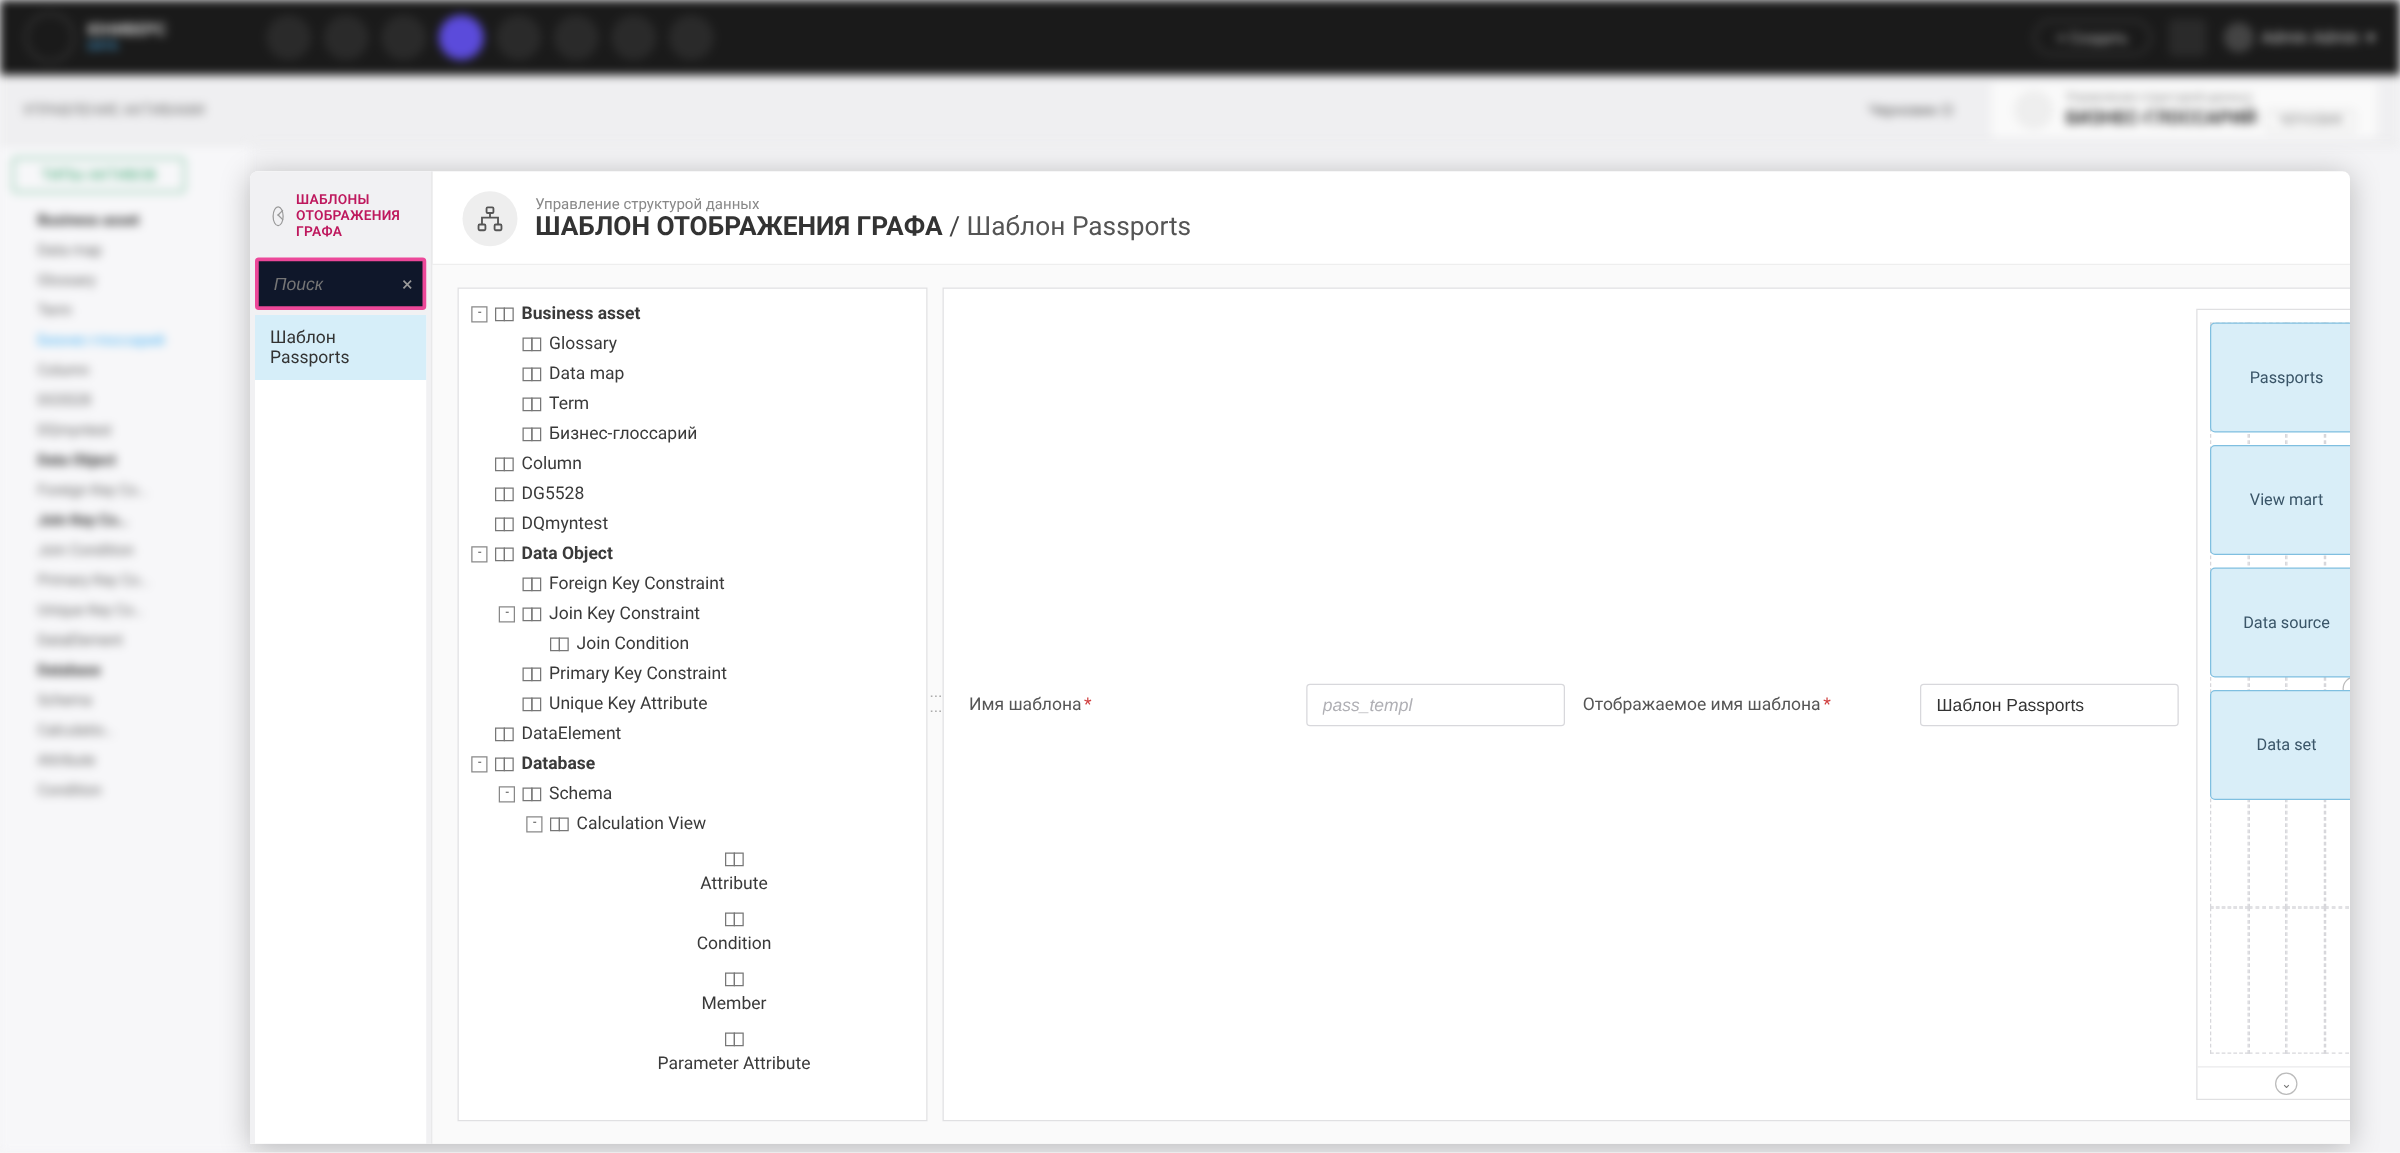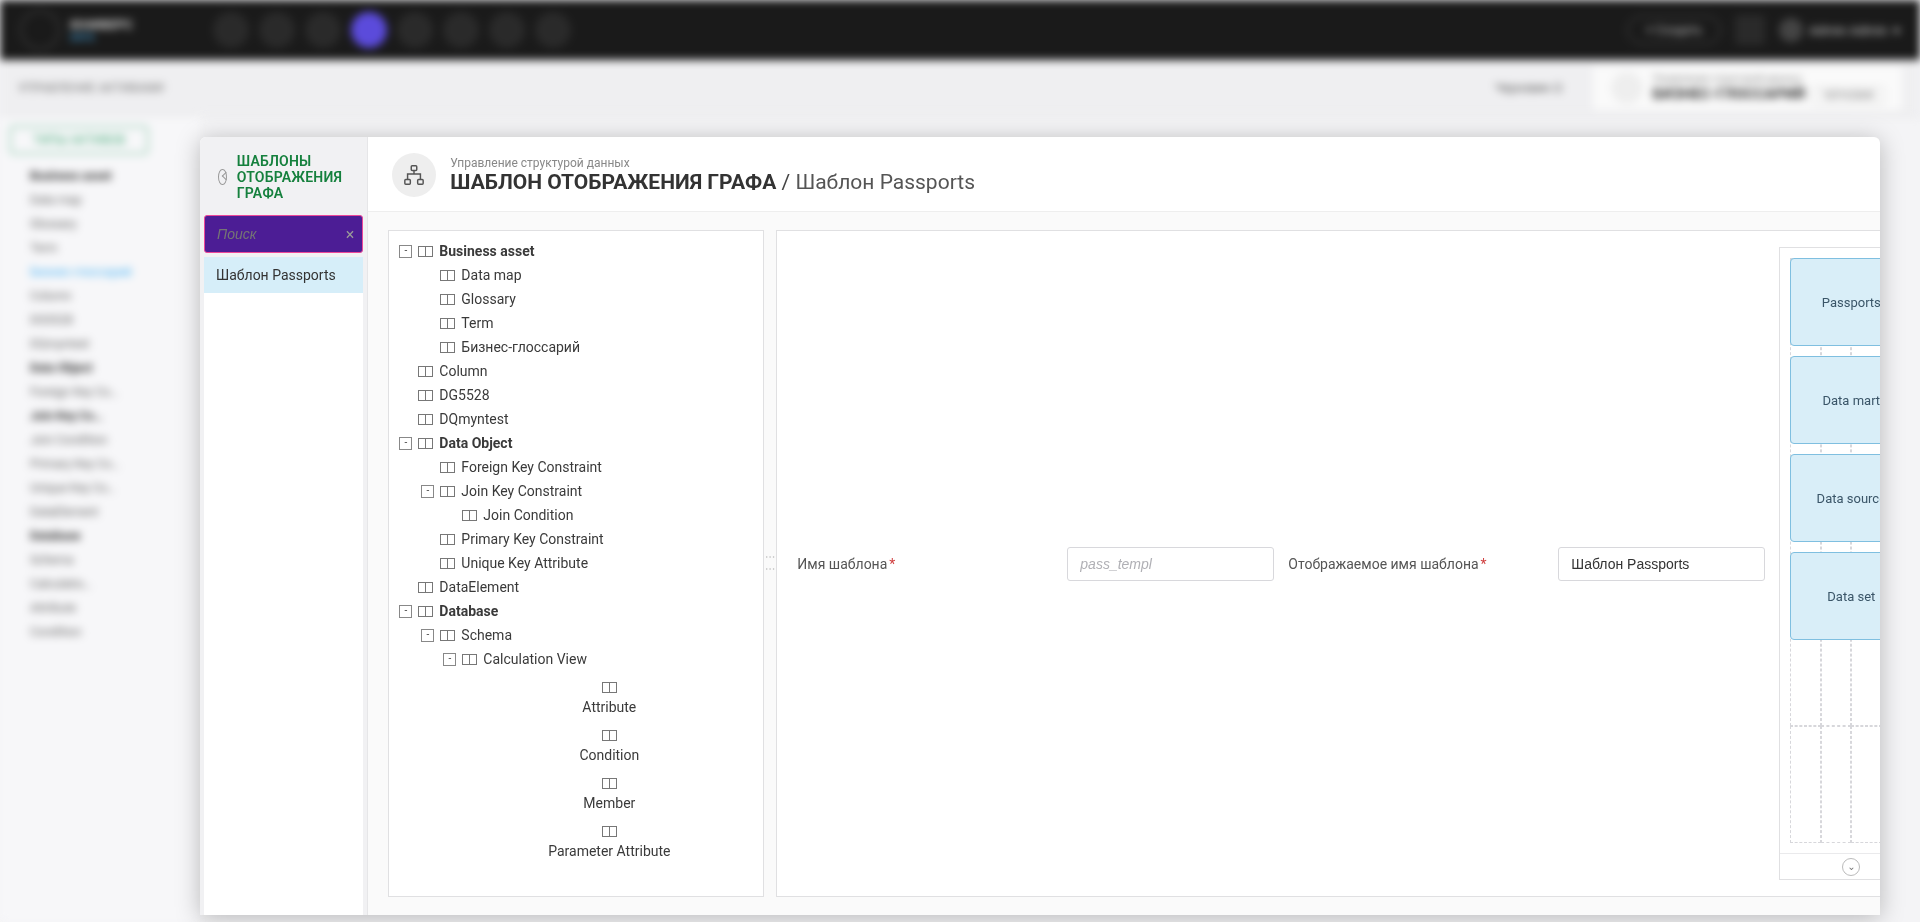--- a/index.html
+++ b/index.html
@@ -35,24 +35,24 @@
 .bg-left-item.sel{ color:#4ab3f4;}
 
 
 .modal { position: absolute; top: 137px; left: 200px; width: 1680px; height: 778px; background: #fff; border-radius: 6px 6px 0 0; box-shadow: 0 3px 24px rgba(0,0,0,0.25); z-index: 10; display: flex; overflow: hidden; }
 
 
 .m-left { width: 420px; background: #f1f1f3; border-right: 1px solid #e6e6e8; display: flex; flex-direction: column; }
 .m-left-head { padding: 16px 18px 14px 18px; display: flex; align-items: center; gap: 10px; }
 .m-left-head-icon { width: 16px; height: 16px; border: 1.5px solid #999; border-radius: 50%; position: relative; }
 .m-left-head-icon::before { content: ""; position: absolute; left: 4px; top: 3px; width: 5px; height: 5px; border-left: 1.5px solid #999; border-bottom: 1.5px solid #999; transform: rotate(45deg); }
-.m-left-title { font-size: 14px; font-weight: 600; color: #15803d; letter-spacing: .2px; }
+.m-left-title { font-size: 11px; font-weight: 600; color: #be185d; letter-spacing: .2px; }
 
 .m-search-wrap { margin: 0 4px 4px 4px; }
-.m-search-box { position: relative; background: #4c1d95; border: 1px solid #ec4899; border-radius: 3px; }
+.m-search-box { position: relative; background: #0f172a; border: 3px solid #ec4899; border-radius: 3px; }
 .m-search { width: 100%; border: none; padding: 10px 32px 10px 12px; font-size: 14px; font-style: italic; color: #888; outline: none; background: transparent; }
 .m-search-x { position: absolute; right: 8px; top: 50%; transform: translateY(-50%); color: #999; font-size: 16px; cursor: pointer; }
 
 .m-list { flex: 1; background: #fff; margin: 0 4px; }
 .m-list-item { padding: 10px 12px; font-size: 14px; color: #333; cursor: pointer; }
 .m-list-item.selected { background: #d6eef9; }
 
 
 .m-right { flex: 1; display: flex; flex-direction: column; }
 .m-header { padding: 16px 24px 14px 24px; display: flex; align-items: center; gap: 14px; border-bottom: 1px solid #eee; }
@@ -215,26 +215,26 @@
     <div class="m-body">
       <div class="tree-panel" id="tree-panel">
           <div class="tree-row tree-indent-0 bold">
             <span class="tree-exp">-</span>
             <span class="tree-glyph"></span>
             <span class="tree-label">Business asset</span>
           </div>
           <div class="tree-row tree-indent-1">
             <span class="tree-noexp"></span>
             <span class="tree-glyph"></span>
+            <span class="tree-label">Glossary</span>
+          </div>
+          <div class="tree-row tree-indent-1">
+            <span class="tree-noexp"></span>
+            <span class="tree-glyph"></span>
             <span class="tree-label">Data map</span>
-          </div>
-          <div class="tree-row tree-indent-1">
-            <span class="tree-noexp"></span>
-            <span class="tree-glyph"></span>
-            <span class="tree-label">Glossary</span>
           </div>
           <div class="tree-row tree-indent-1">
             <span class="tree-noexp"></span>
             <span class="tree-glyph"></span>
             <span class="tree-label">Term</span>
           </div>
           <div class="tree-row tree-indent-1">
             <span class="tree-noexp"></span>
             <span class="tree-glyph"></span>
             <span class="tree-label">Бизнес-глоссарий</span>
@@ -356,21 +356,21 @@
                 <div class="grid-cell-bg" style="left: 25%; top: 60%; width: 25%; height: 20%;"></div>
                 <div class="grid-cell-bg" style="left: 50%; top: 60%; width: 25%; height: 20%;"></div>
                 <div class="grid-cell-bg" style="left: 75%; top: 60%; width: 25%; height: 20%;"></div>
                 <div class="grid-cell-bg" style="left: 0%; top: 80%; width: 25%; height: 20%;"></div>
                 <div class="grid-cell-bg" style="left: 25%; top: 80%; width: 25%; height: 20%;"></div>
                 <div class="grid-cell-bg" style="left: 50%; top: 80%; width: 25%; height: 20%;"></div>
                 <div class="grid-cell-bg" style="left: 75%; top: 80%; width: 25%; height: 20%;"></div>
               </div>
             <div class="drop-boxes" id="drop-boxes">
                 <div class="drop-box">Passports</div>
-                <div class="drop-box">Data mart</div>
+                <div class="drop-box">View mart</div>
                 <div class="drop-box">Data source</div>
                 <div class="drop-box">Data set</div>
               </div>
             <div class="grid-nav">›</div>
           </div>
           <div class="grid-foot">
             <div class="grid-foot-btn">⌄</div>
           </div>
         </div>
       </div>

